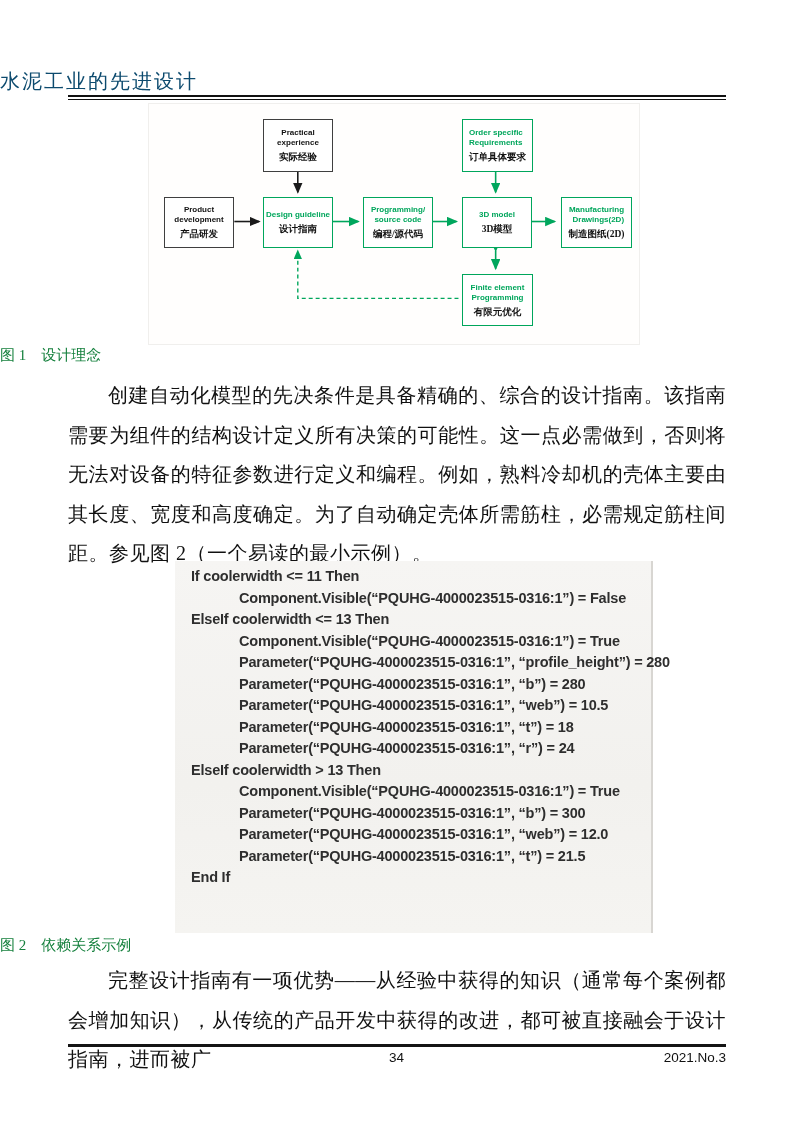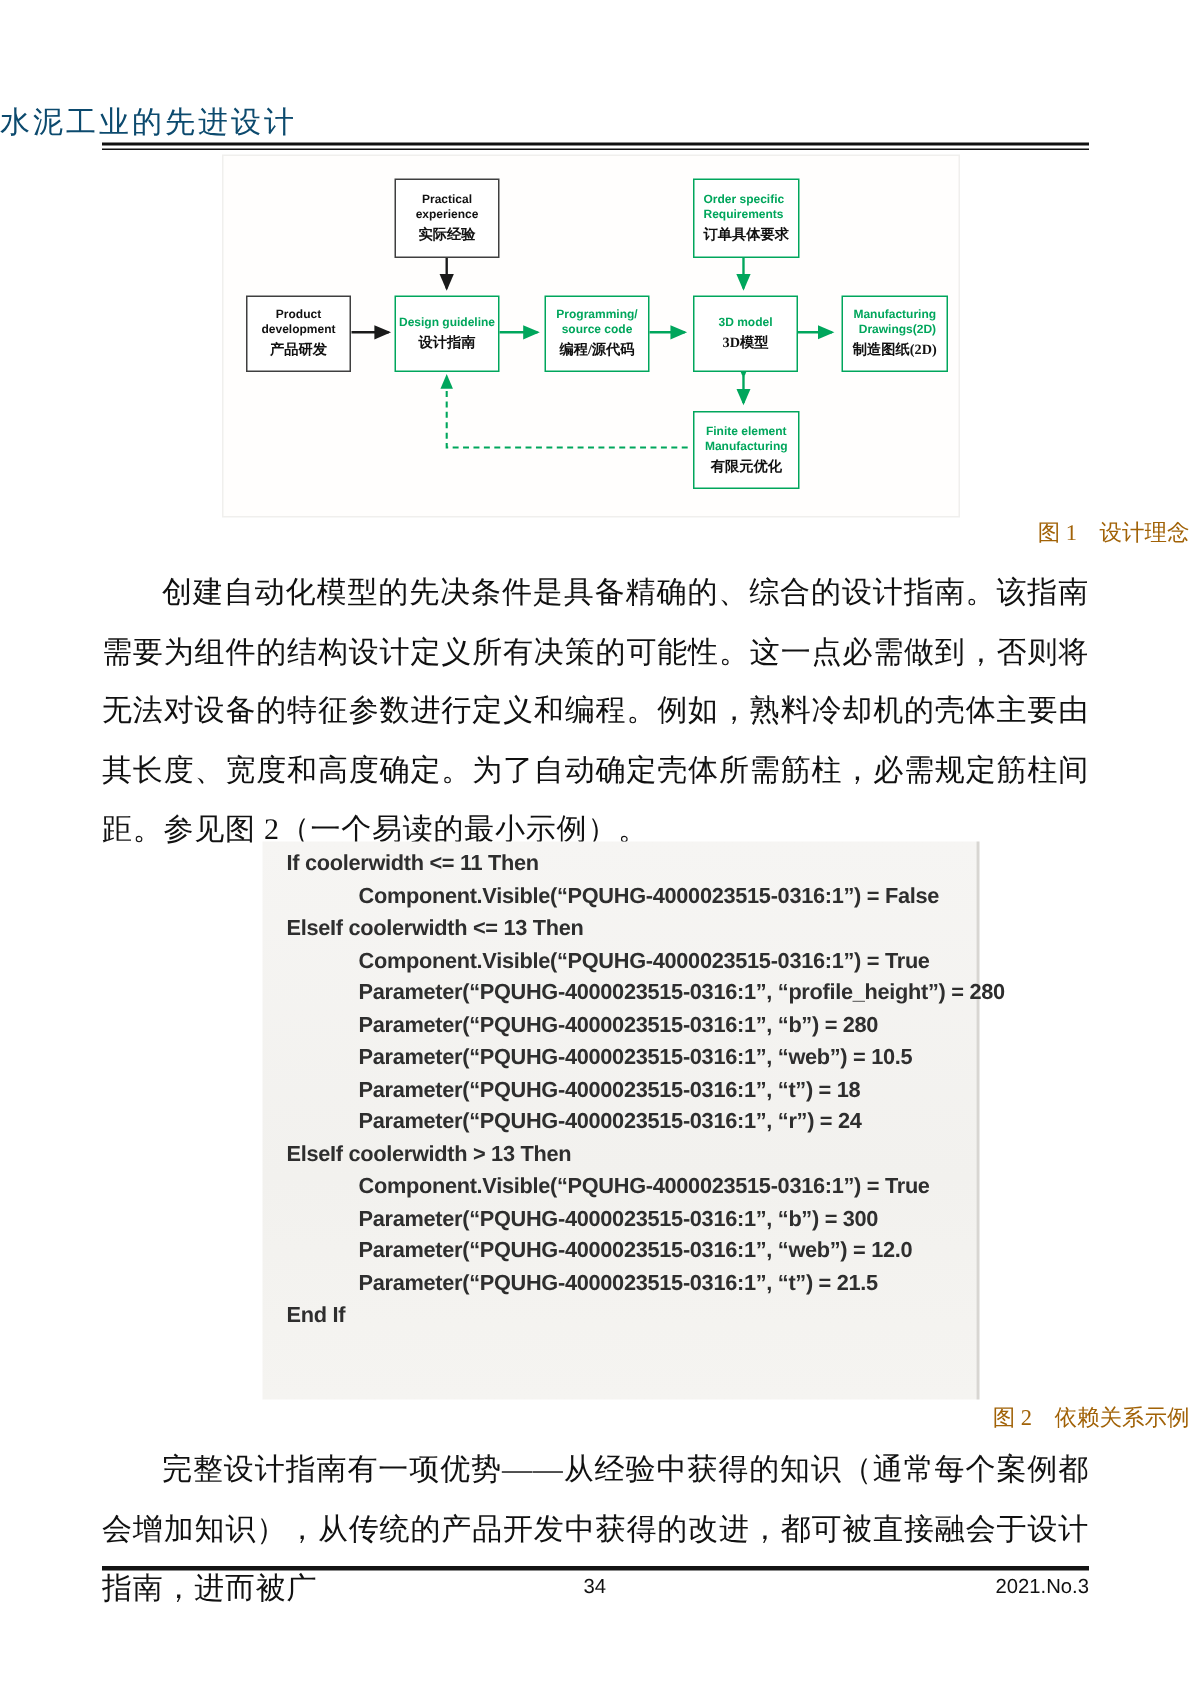--- a/index.html
+++ b/index.html
@@ -29,21 +29,21 @@
   .b-order     { left:313px; top:15px; width:71px; height:53px; }
   .b-product   { left:15px;  top:93px; width:70px; height:51px; }
   .b-design    { left:114px; top:93px; width:70px; height:51px; }
   .b-programming{ left:214px; top:93px; width:70px; height:51px; }
   .b-model3d   { left:313px; top:93px; width:70px; height:51px; }
   .b-manufacturing{ left:412px; top:93px; width:71px; height:51px;text-align:right; }
   .b-finite    { left:313px; top:170px; width:71px; height:52px; }
   .fig1 svg { position:absolute; inset:0; width:100%; height:100%; pointer-events:none; }
 
   
-  .caption { position:absolute; left:0; width:100%; text-align:right; font-size:15px; color:#a16207; }
+  .caption { position:absolute; left:0; width:100%; text-align:left; font-size:15px; color:#15803d; }
   .cap1 { top:346px; }
   .cap2 { top:936px; }
 
   
   .para { position:absolute; left:68px; width:658px; font-size:20px; line-height:39.5px;
     text-align:justify; text-indent:2em; color:#111; letter-spacing:0.5px; }
   .p1 { top:376px; }
   .p2 { top:961px; }
 
   
@@ -124,21 +124,21 @@
       <span class="en">3D model</span>
       <span class="zh">3D模型</span>
     </div>
     <div class="fbox green b-manufacturing">
       <span class="en">Manufacturing
 Drawings(2D)</span>
       <span class="zh">制造图纸(2D)</span>
     </div>
     <div class="fbox green b-finite">
       <span class="en">Finite element
-Manufacturing</span>
+Programming</span>
       <span class="zh">有限元优化</span>
     </div>
   </div>
 
   <div class="caption cap1">图 1　设计理念</div>
 
   <div class="para p1">创建自动化模型的先决条件是具备精确的、综合的设计指南。该指南需要为组件的结构设计定义所有决策的可能性。这一点必需做到，否则将无法对设备的特征参数进行定义和编程。例如，熟料冷却机的壳体主要由其长度、宽度和高度确定。为了自动确定壳体所需筋柱，必需规定筋柱间距。参见图 2（一个易读的最小示例）。</div>
 
   <div class="fig2">
     <div class="codeline lvl0">If coolerwidth &lt;= 11 Then</div>

